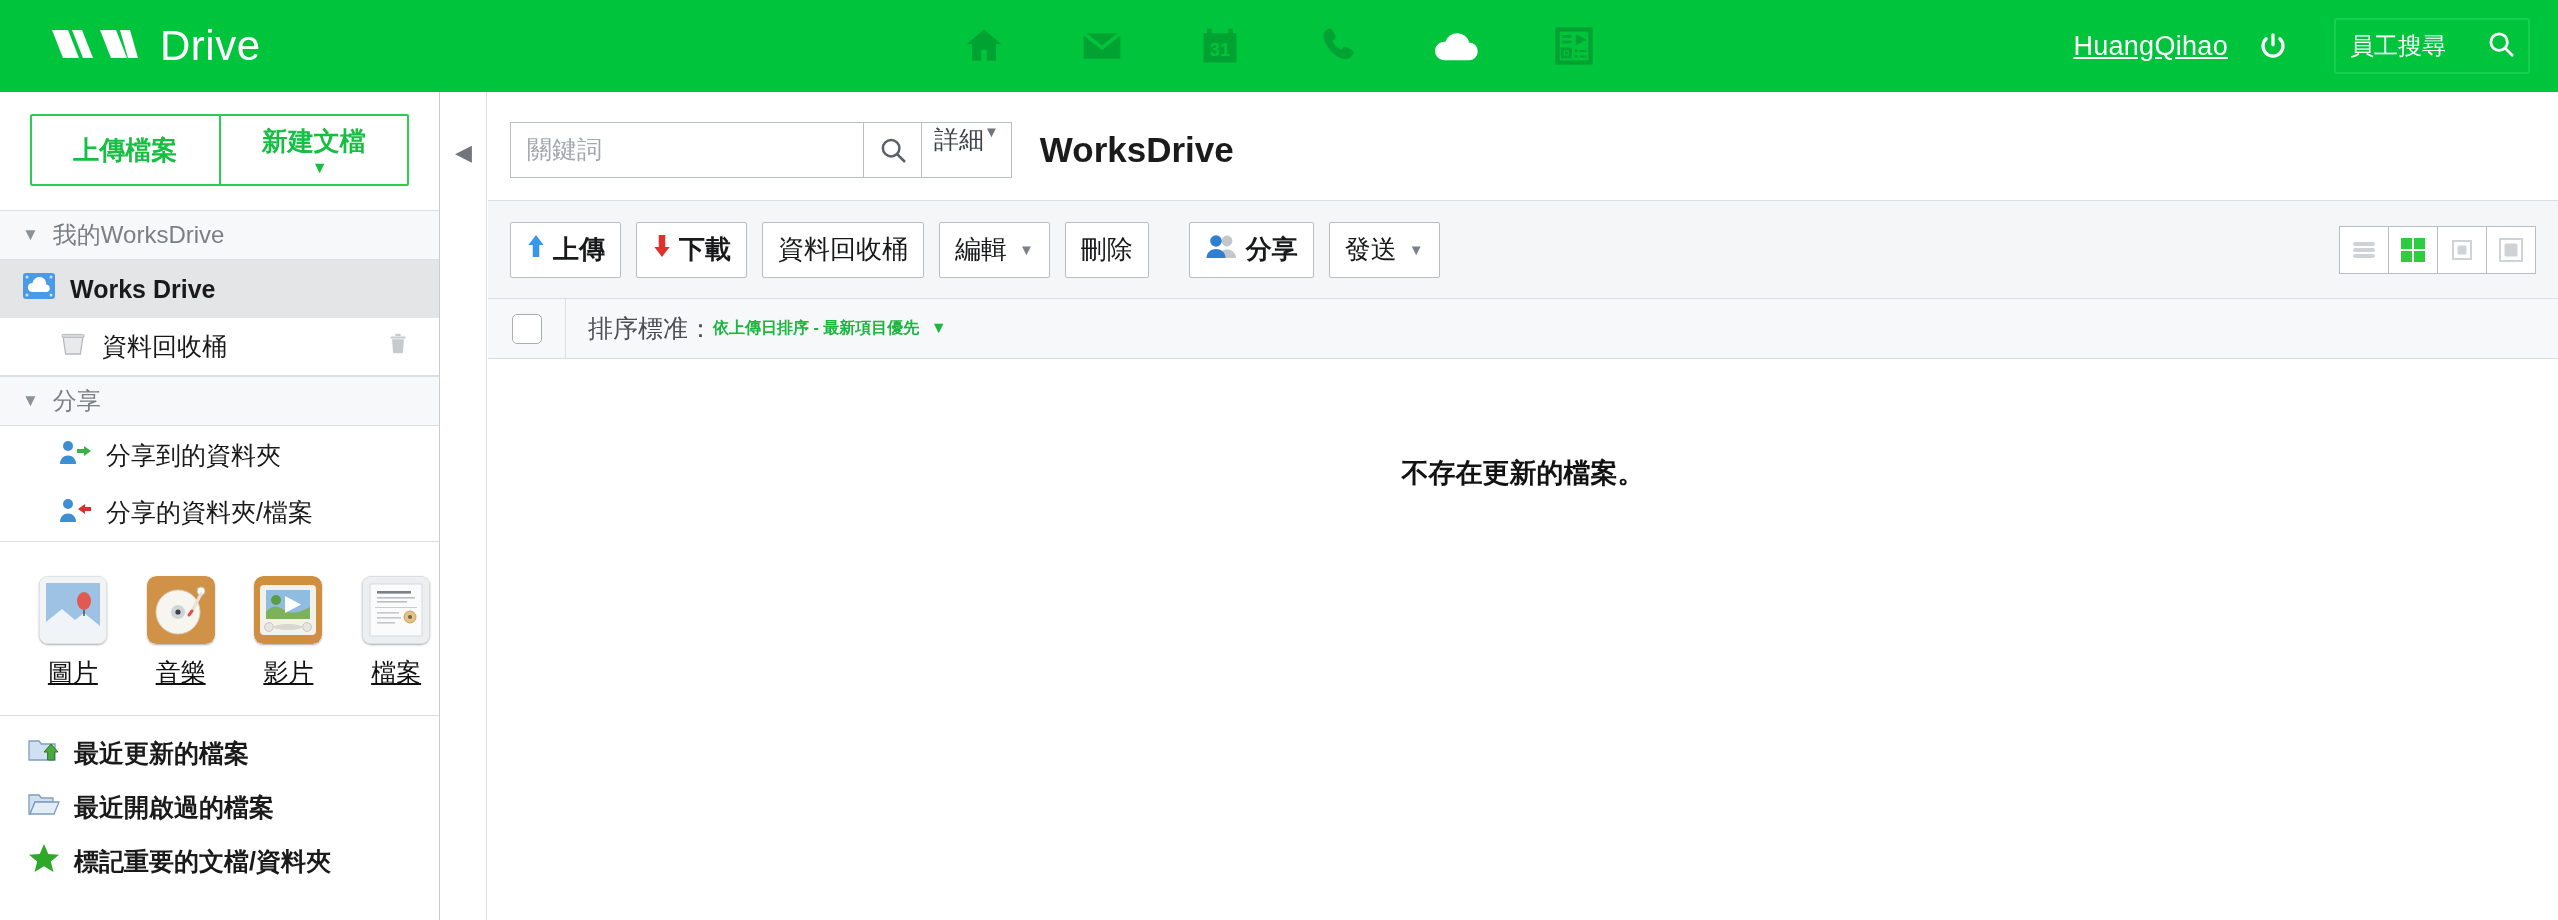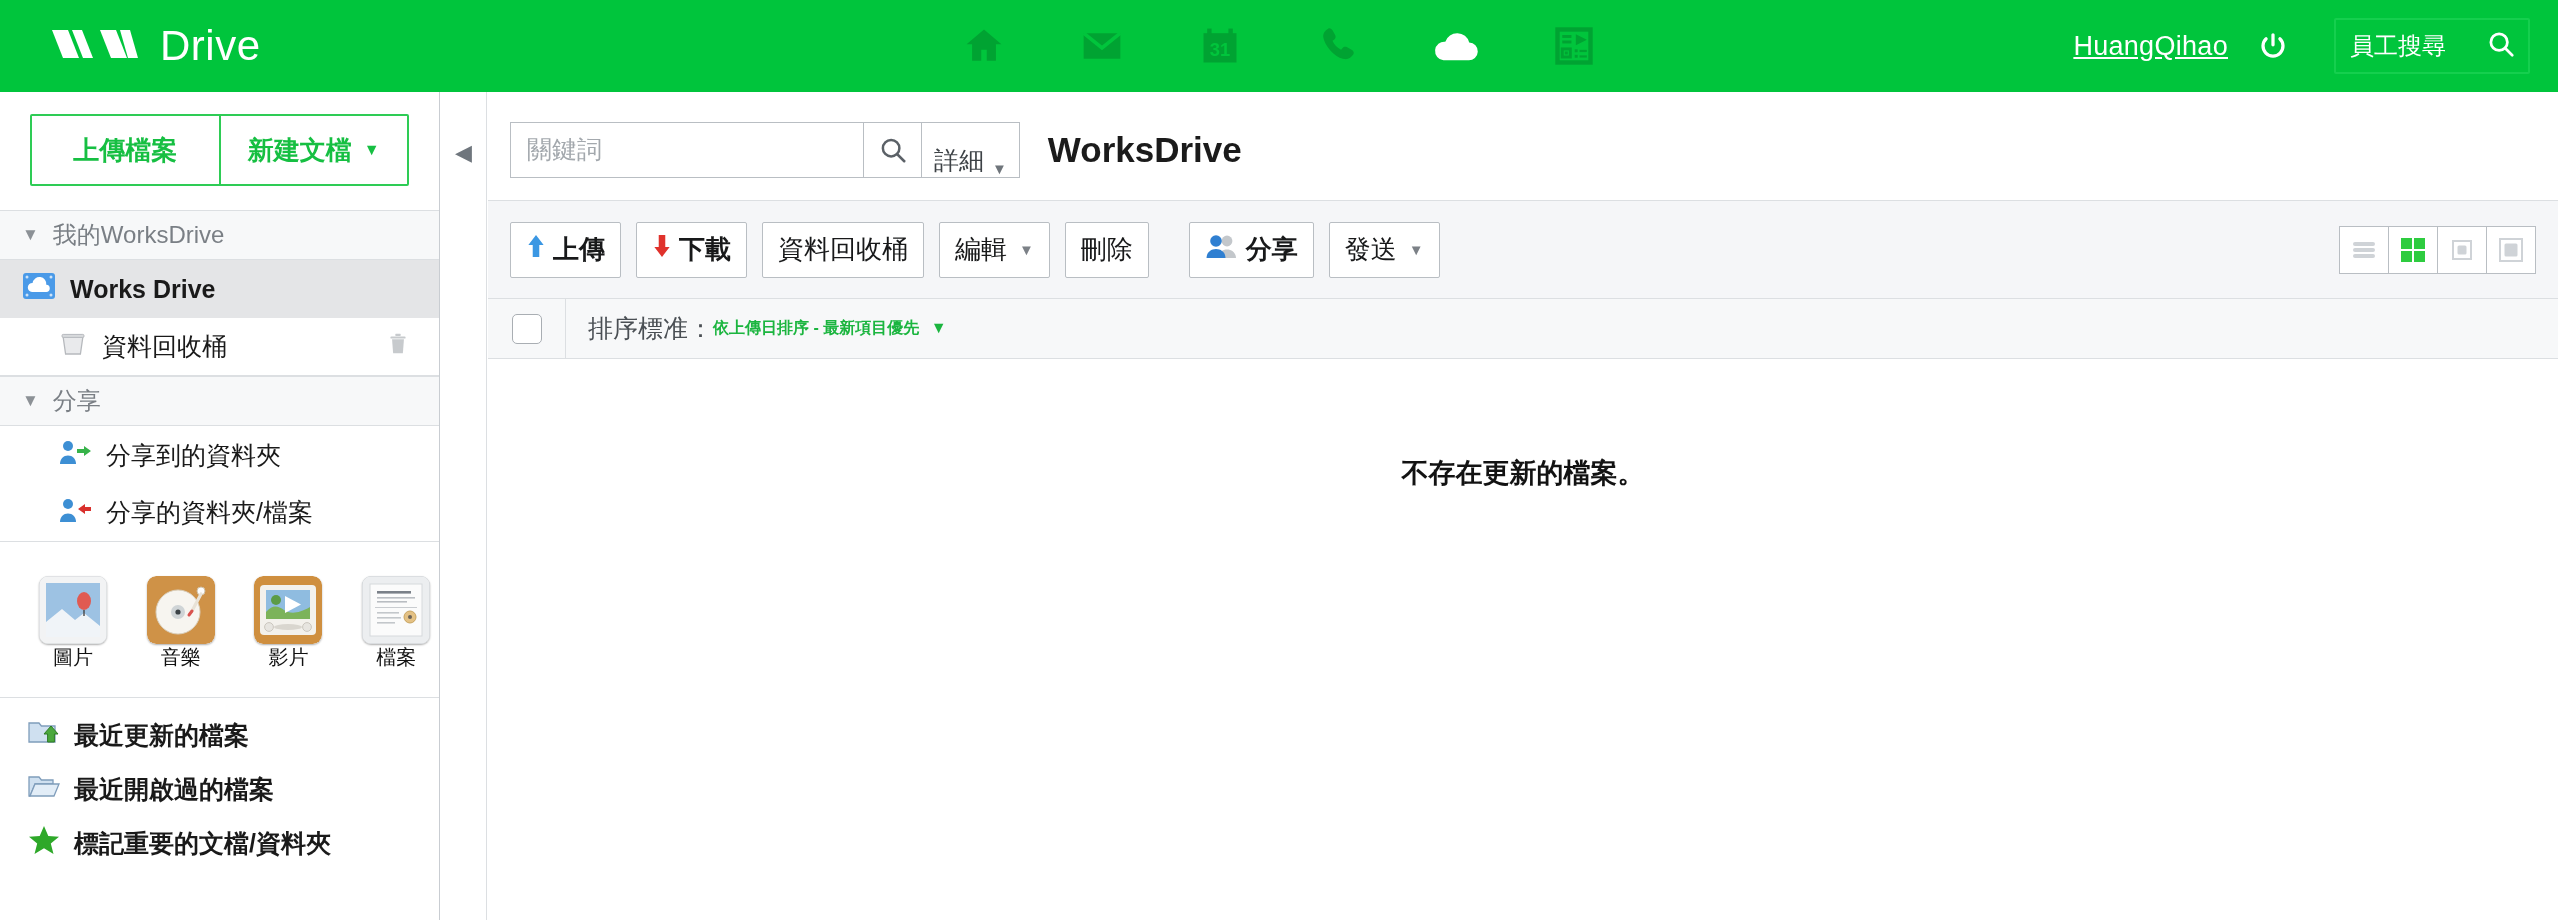--- a/index.html
+++ b/index.html
@@ -52,21 +52,21 @@
     position:absolute; top:0; left:0; width:440px; height:828px;
     background:#ffffff; border-right:1px solid #c9cdd2;
   }
   .sb-actions { padding: 22px 30px 24px 30px; }
   .action-group { display:flex; border:2px solid #2ecc55; border-radius:2px; height:72px; }
   .action-btn {
     flex:1; display:flex; align-items:center; justify-content:center;
     color:#16bf42; font-size:26px; font-weight:bold; cursor:pointer;
     background:#fff;
   }
-  .action-btn + .action-btn { border-left:2px solid #2ecc55; }
+  .action-btn + .action-btn { border-left:2px solid #2ecc55;flex-direction:column; }
   .caretd { margin-left:12px; font-size:16px; }
 
   .sb-section-head {
     height:50px; display:flex; align-items:center; padding-left:22px;
     background:#f7f8f9; border-top:1px solid #dcdfe2; border-bottom:1px solid #dcdfe2;
     color:#7a7f85; font-size:24px; cursor:pointer;
   }
   .sb-caret { color:#8c9196; font-size:17px; margin-right:14px; }
 
   .sb-row {
@@ -78,21 +78,21 @@
   .sb-row .lbl { margin-left:14px; }
   .sb-row .trash-right { position:absolute; right:28px; opacity:.55; }
   .sb-divider { border-bottom:1px solid #dcdfe2; }
 
   
   .media-row { display:flex; padding: 34px 0 26px 8px; }
   .media-tile { width:96px; display:flex; flex-direction:column; align-items:center;
                 cursor:pointer; margin-left:22px; }
   .media-ic { width:68px; height:68px; border-radius:9px; overflow:hidden;
               box-shadow:0 1px 2px rgba(0,0,0,.32); }
-  .media-lbl { font-size:20px; color:#111; }
+  .media-lbl { margin-top:12px; font-size:25px; color:#111;text-decoration:underline; }
 
   .quick-list { border-top:1px solid #dcdfe2; padding-top:10px; }
   .quick-row { height:54px; display:flex; align-items:center; padding-left:28px;
                font-size:25px; color:#1a1a1a; cursor:pointer;font-weight:bold; }
   .quick-row .lbl { margin-left:14px; }
 
   
   .rail {
     position:absolute; top:0; left:441px; width:46px; height:828px;
     background:#ffffff; border-right:1px solid #dcdfe2;
@@ -111,21 +111,21 @@
   .kw-input {
     width:352px; border:none; outline:none; padding:0 16px;
     font-size:25px; color:#333; font-family:inherit; background:#fff;
   }
   .kw-input::placeholder { color:#a3a8ad; }
   .kw-btn {
     width:58px; display:flex; align-items:center; justify-content:center;
     border-left:1px solid #b9bec3; cursor:pointer; background:#fff;
   }
   .kw-detail {
-    padding:0 12px; display:flex; align-items:flex-end; gap:8px;
+    padding:0 12px; display:flex; align-items:flex-start; 
     border-left:1px solid #b9bec3; cursor:pointer; font-size:25px; color:#3d4246; background:#fff;
   }
   .page-title { margin-left:28px; font-size:35px; font-weight:bold; color:#1b1b1b; }
 
   .toolbar {
     height:98px; background:#f5f6f8; border-bottom:1px solid #dcdfe2;
     display:flex; align-items:center; padding:0 22px; position:relative;
   }
   .tb-btn {
     height:56px; background:#fff; border:1px solid #b9bec3; border-radius:2px;

